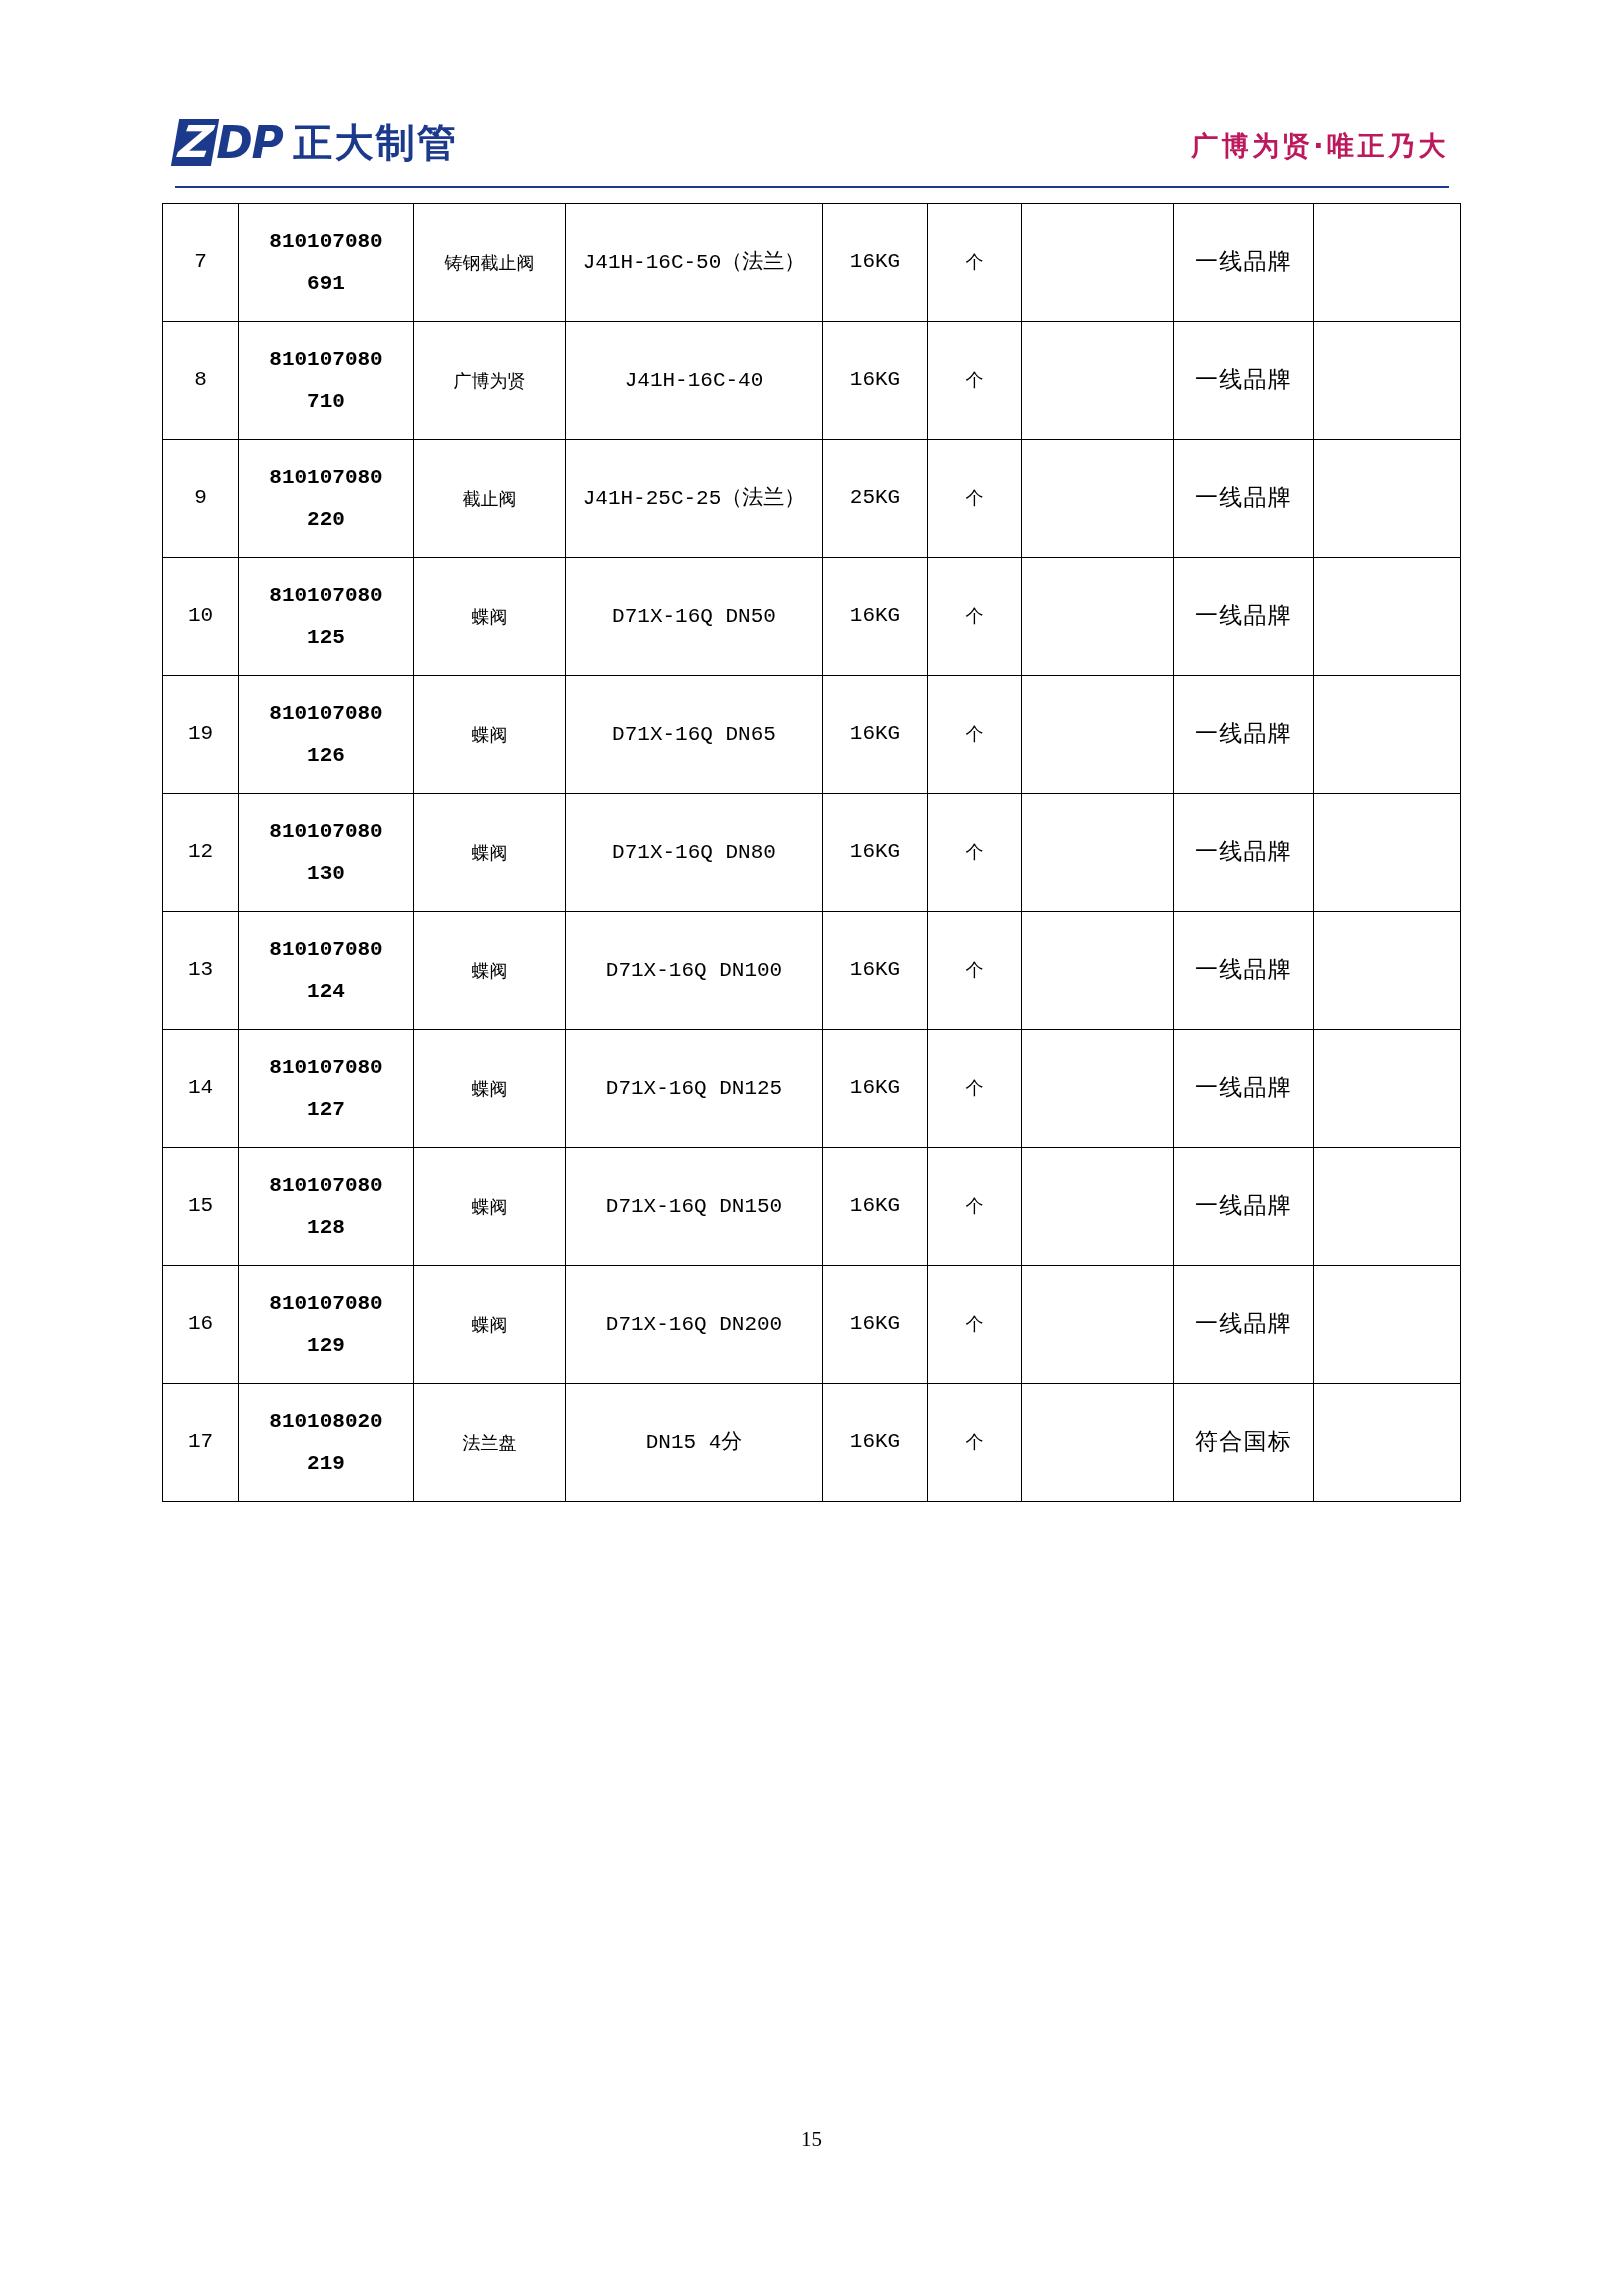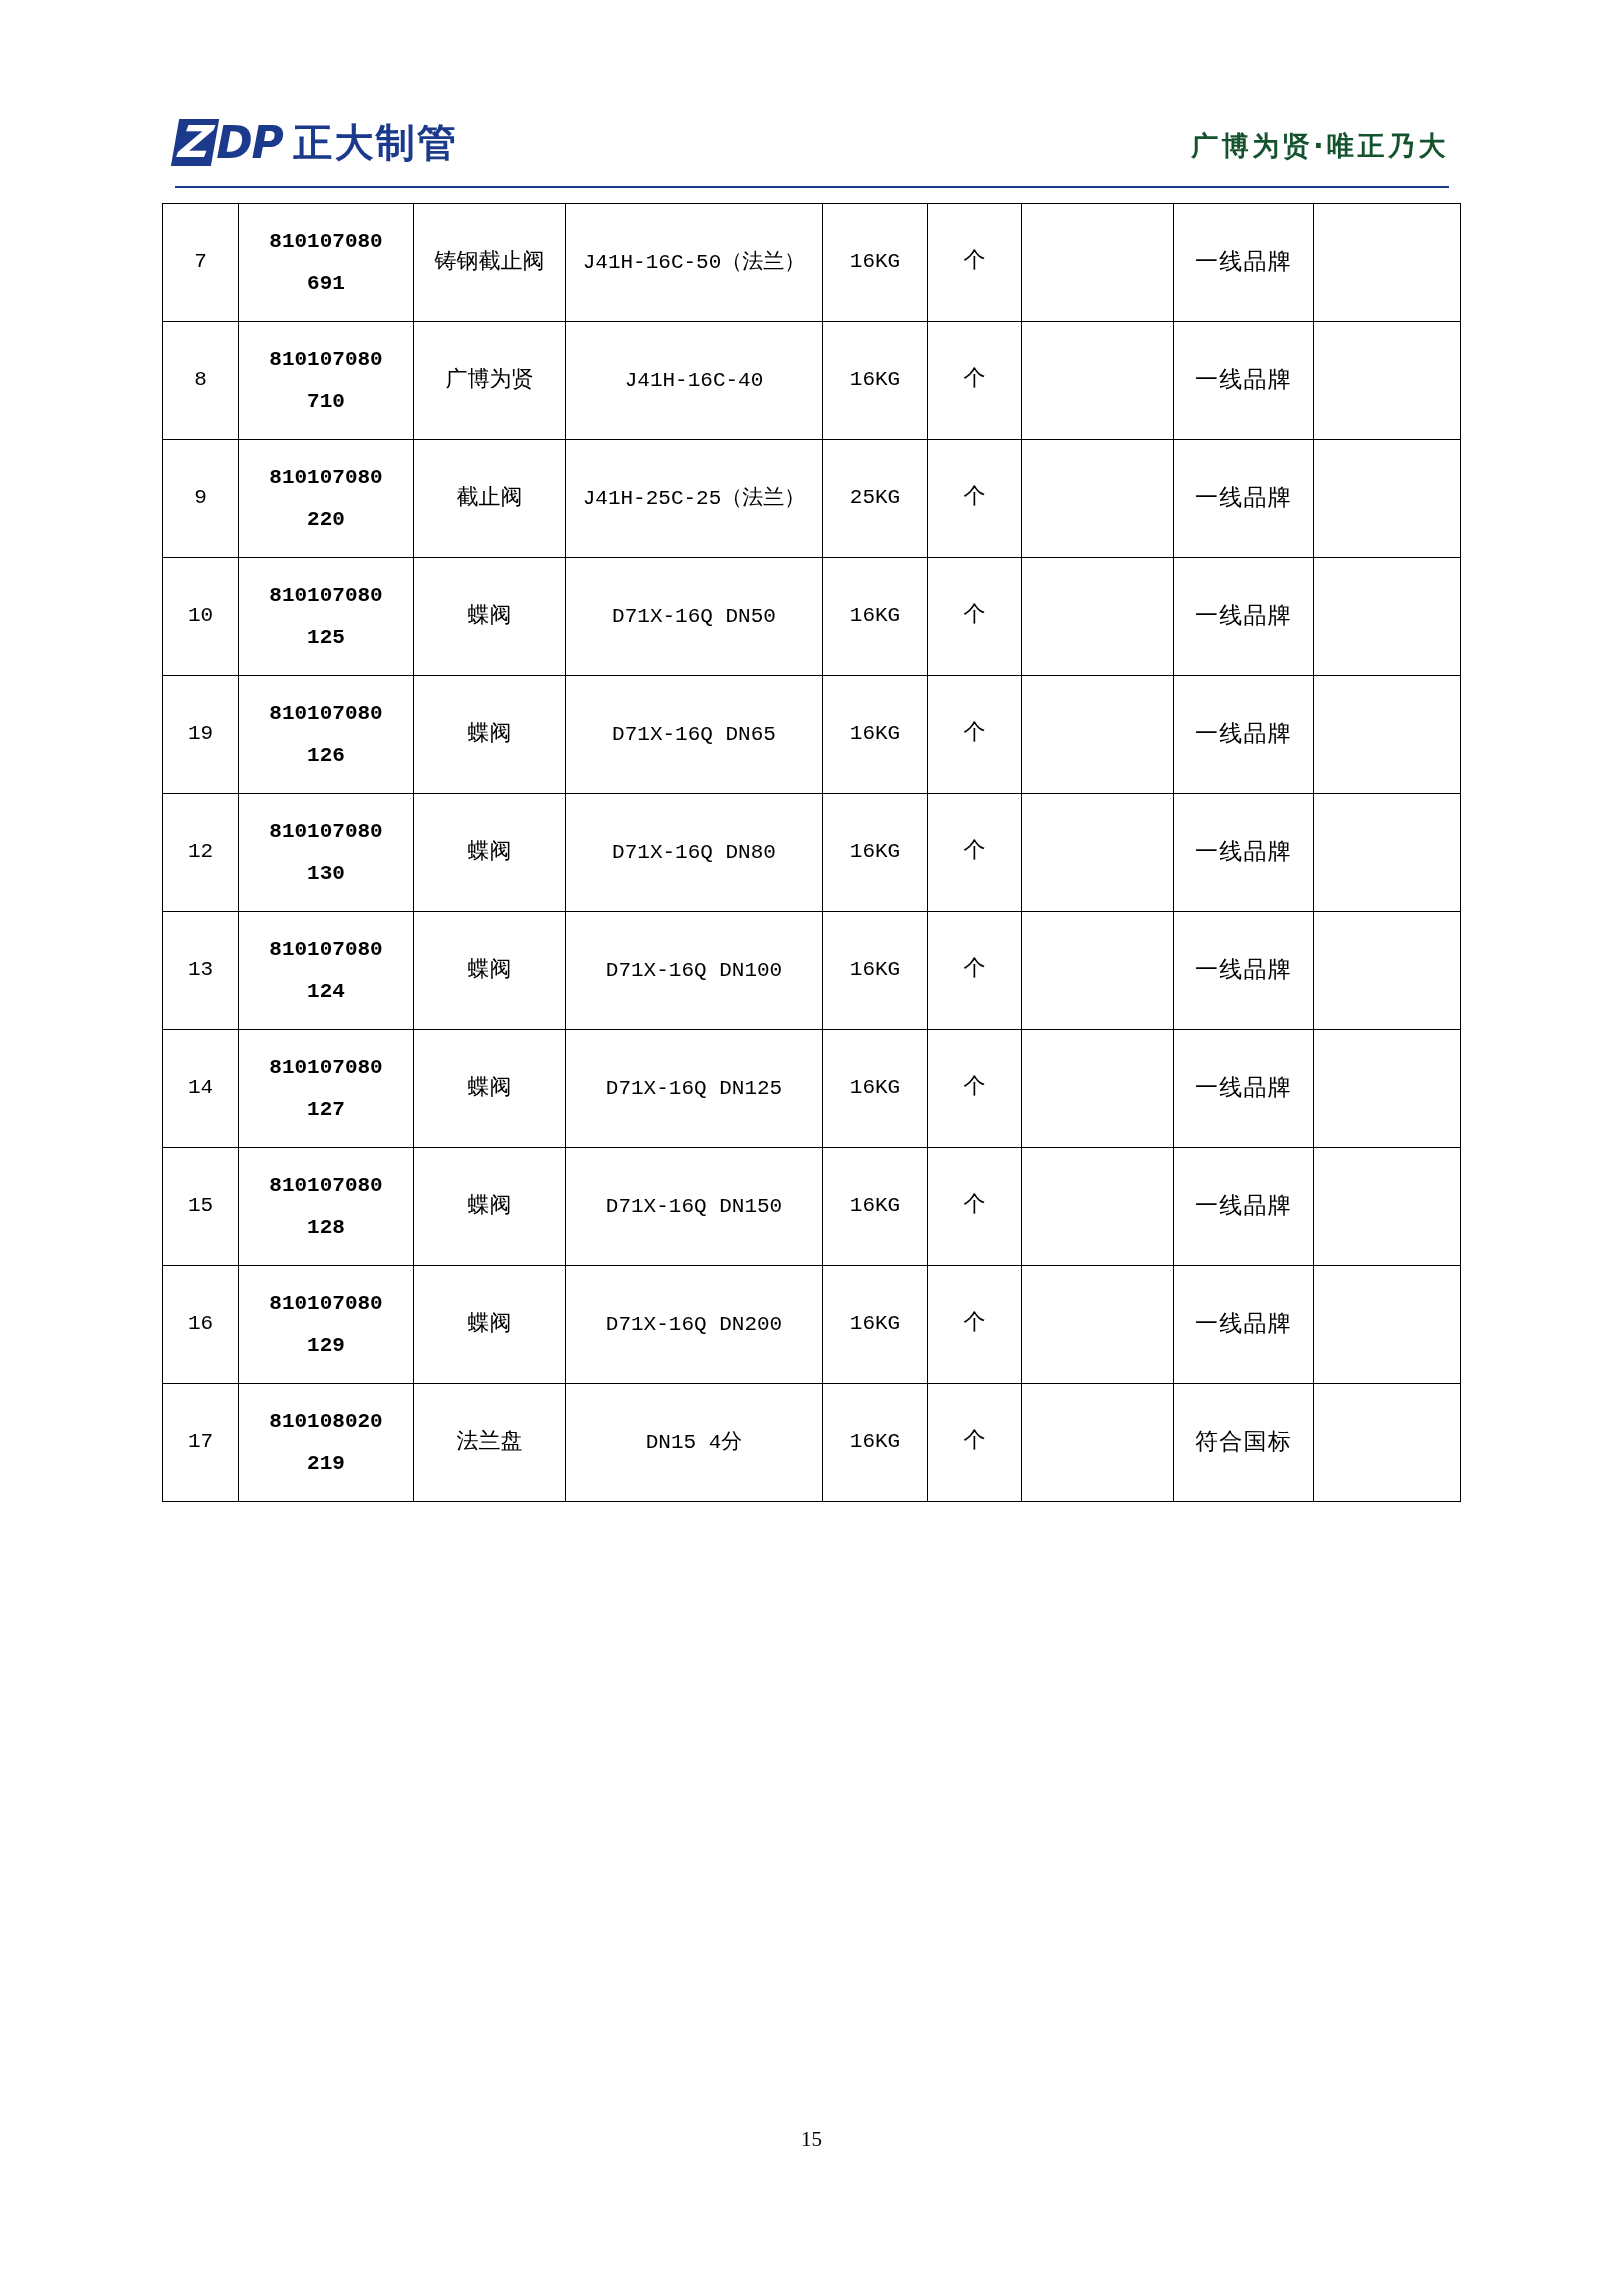--- a/index.html
+++ b/index.html
@@ -62,21 +62,21 @@
     font-size: 39px;
     color: #1b3a8c;
     letter-spacing: 2.3px;
     line-height: 1;
     text-align: center;
   }
   .slogan {
     font-family: "DejaVu Sans", sans-serif;
     font-weight: 700;
     font-size: 27px;
-    color: #14532d;
+    color: #be185d;
     letter-spacing: 3.5px;
     white-space: nowrap;
     margin-top: 6px;
   }
   .header-rule {
     position: absolute;
     left: 175px;
     top: 186px;
     width: 1274px;
     height: 1.8px;
@@ -114,22 +114,22 @@
   .c-qty   { width: 152px; }
   .c-brand { width: 140px; }
   .c-note  { width: 147px; }
 
   .mono {
     font-family: "Liberation Mono", monospace;
     font-size: 21px;
     letter-spacing: 0px;
   }
   .cn {
-    font-family: Liberation Mono, monospace;
-    font-size: 22px;
+    font-family: Liberation Serif, serif;
+    font-size: 18px;
   }
   .code-cell {
     font-family: "Liberation Mono", monospace;
     font-size: 21px;
     line-height: 2.0;
     padding: 0 5.8px;
     font-weight: bold;
   }
   .wrap2 {
     display: block;

